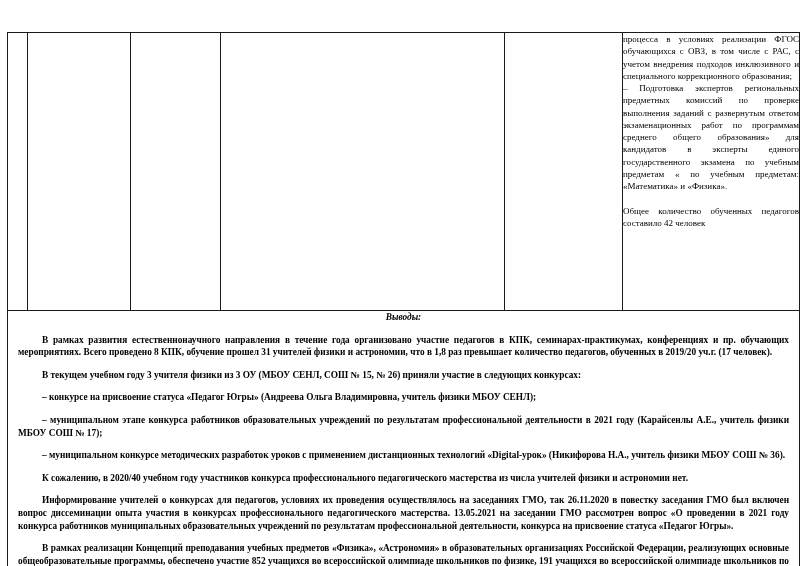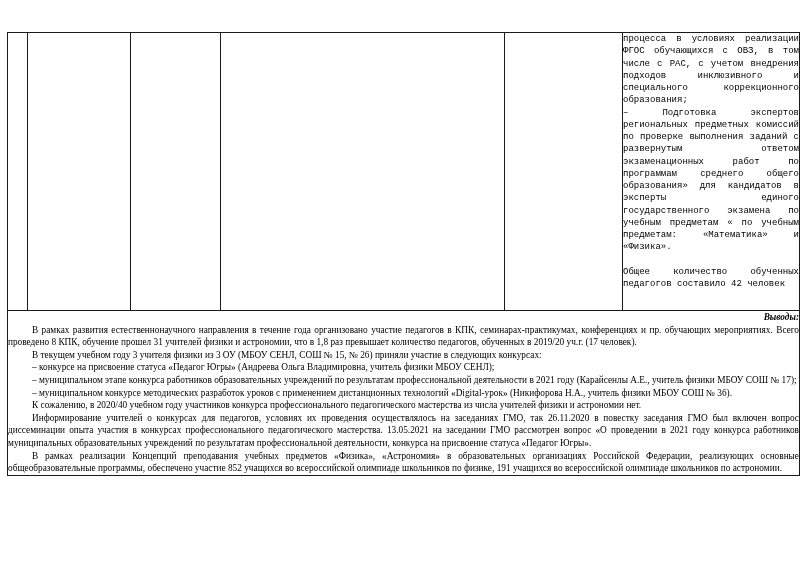--- a/index.html
+++ b/index.html
@@ -47,48 +47,48 @@
 
   .cell-empty { height: 277px; }
 
   .cell-text {
     padding: 2px 3px 2px 3px;
     font-size: 9px;
     line-height: 12.25px;
     text-align: justify;
     text-justify: inter-word;
     hyphens: none;
-    font-family: Liberation Mono, monospace;
   }
   .cell-text p {
     margin: 0;
     text-align: justify;
     text-align-last: left;
   }
   .cell-text p.spacer {
     height: 12.25px;
   }
 
   
   .conclusions {
     padding: 2px 5px 3px 5px;
     font-size: 9.3px;
     line-height: 12.6px;
   }
   .conclusions .heading {
     font-weight: bold;
     font-style: italic;
-    text-align: right;
+    text-align: center;
     margin: 0 0 0 0;
   }
   .conclusions p.para {
-    margin: 0;
+    margin: 10px;
     text-align: justify;
     text-align-last: left;
     text-indent: 24px;
+    font-weight: bold;
   }
 </style>
 </head>
 <body>
 
 <div class="page">
 
   <table class="doc-table">
     <tbody>
       <tr>

